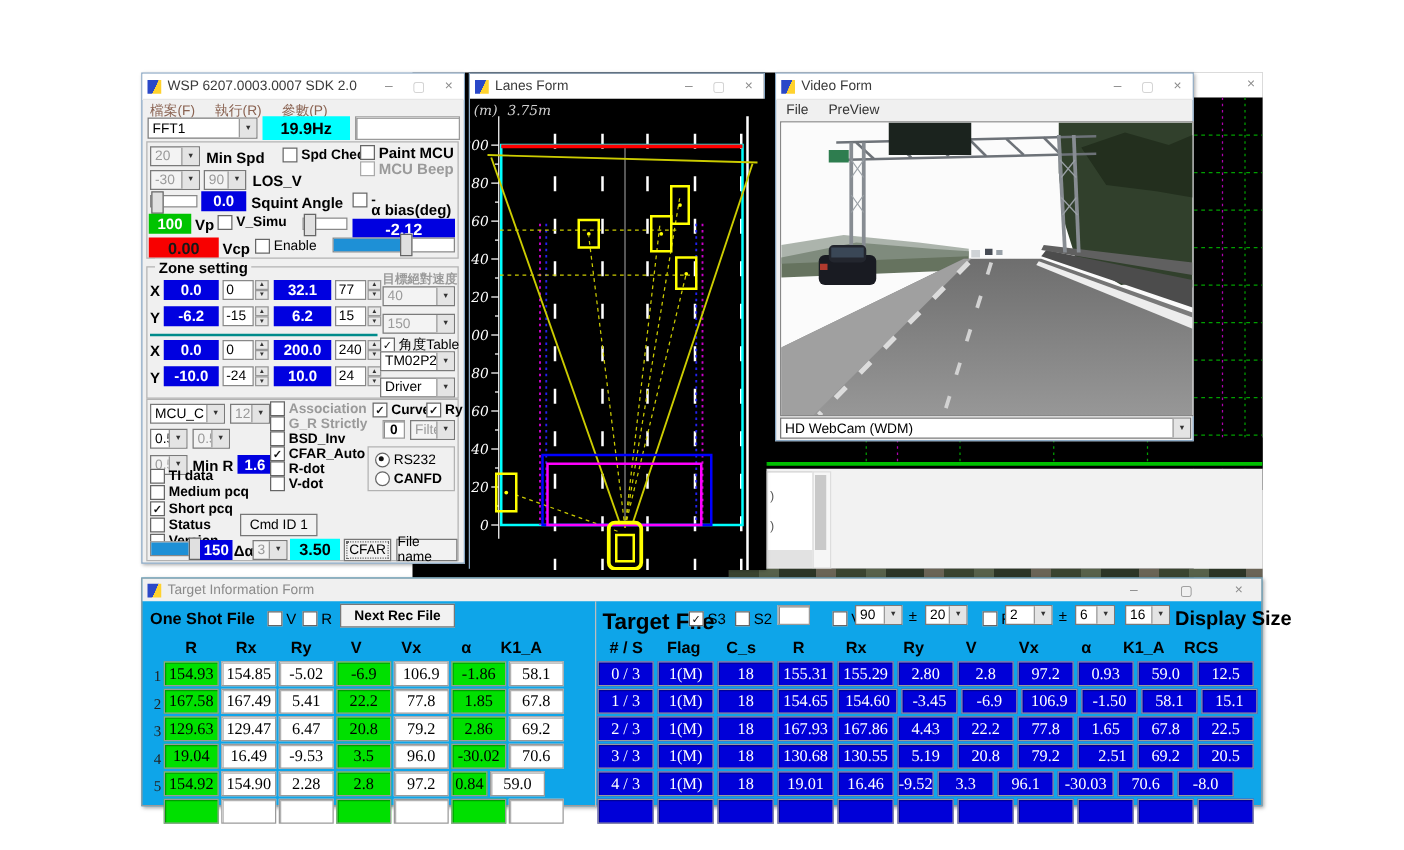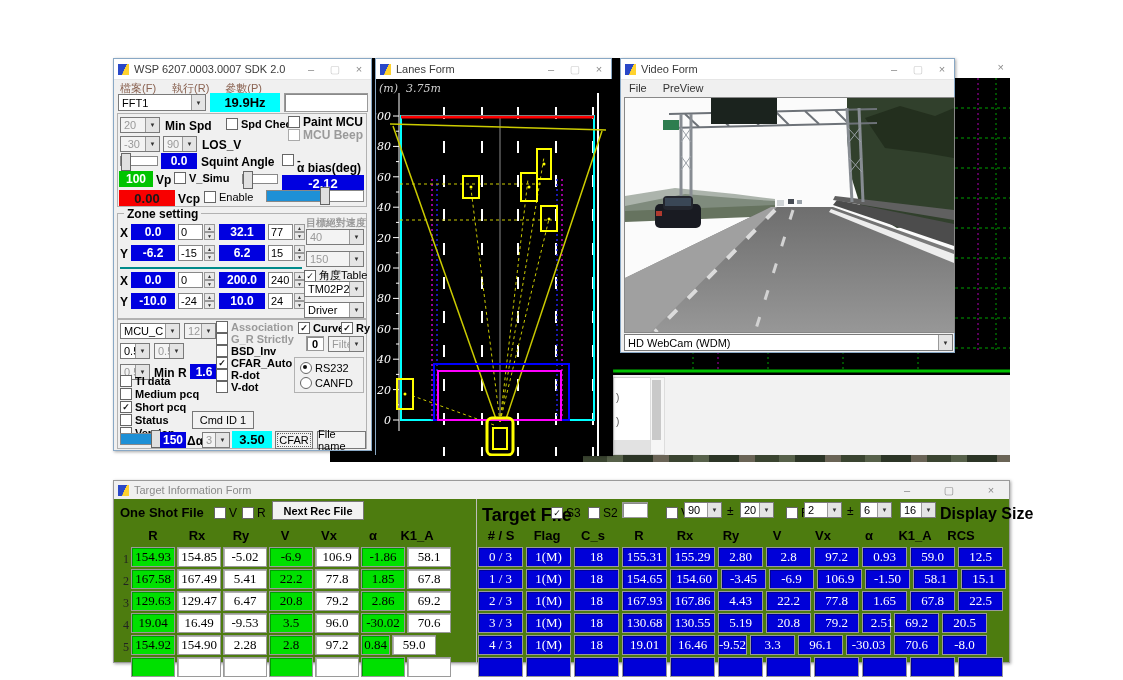--- a/index.html
+++ b/index.html
@@ -344,21 +344,21 @@
     <div class="abs sunk" style="left:192px;top:277px;width:18px;height:15px;font-size:11px;font-weight:bold;text-align:center;line-height:14px"><span>0</span></div>
     <div class="cmb dis" style="left:214px;top:277px;width:36px;height:16px">
         <span class="ct">Filter</span>
         <span class="ar">▼</span>
       </div>
     <div class="grp" style="left:180px;top:298px;width:70px;height:36px"></div>
     <span class="cbx" style="left:186px;top:303px;font-weight:normal">
         <span class="rad on"></span>
         <span>RS232</span>
       </span>
-    <span class="cbx" style="left:186px;top:318px;font-weight:normal">
+    <span class="cbx" style="left:186px;top:318px;font-weight:bold">
         <span class="rad"></span>
         <span>CANFD</span>
       </span>
     <div class="cklist" id="side-checks" style="left:6px;top:316px;gap:2px">
         <div class="cbrow">
           <div class="bx"></div>
           <div>TI data</div>
         </div>
         <div class="cbrow">
           <div class="bx"></div>
@@ -575,21 +575,21 @@
       <rect x="152" y="102" width="7" height="6" fill="#cfd3d6"></rect>
       <rect x="163" y="101" width="6" height="5" fill="#474c55"></rect>
       <rect x="172" y="102" width="5" height="4" fill="#99a1a8"></rect>
     </svg>
     <div class="cmb" style="left:3px;top:275px;width:329px;height:17px">
         <span class="ct">HD WebCam (WDM)</span>
         <span class="ar">▼</span>
       </div>
   </div>
 
-  <div class="win" style="left:113px;top:480px;width:897px;height:183px;background:#4d7c0f;border-color:#9a9a9a">
+  <div class="win" style="left:113px;top:462px;width:897px;height:183px;background:#0ea5e9;border-color:#9a9a9a">
     <div class="tb" style="height:18px;background:#f0f0f0;border-bottom:none;color:#8a8a8a">
       <span class="tic"></span>
       <span class="tt">Target Information Form</span>
       <span class="wbtns" style="margin-right:6px">
         <span class="wb" style="margin-right:18px">–</span>
         <span class="wb" style="margin-right:18px">▢</span>
         <span class="wb">×</span>
       </span>
     </div>
 
@@ -775,21 +775,21 @@
         </div>
         <div class="trow">
           <div class="td b" style="width: 45px;">3 / 3</div>
           <div class="td b" style="width: 45px;">1(M)</div>
           <div class="td b" style="width: 45px;">18</div>
           <div class="td b" style="width: 45px;">130.68</div>
           <div class="td b" style="width: 45px;">130.55</div>
           <div class="td b" style="width: 45px;">5.19</div>
           <div class="td b" style="width: 45px;">20.8</div>
           <div class="td b" style="width: 45px;">79.2</div>
-          <div class="td b" style="width: 29px; padding-left: 11px;">2.51</div>
+          <div class="td b" style="width: 45px; padding-left: 11px;">2.51</div>
           <div class="td b" style="width: 45px;">69.2</div>
           <div class="td b" style="width: 45px;">20.5</div>
         </div>
         <div class="trow">
           <div class="td b" style="width: 45px;">4 / 3</div>
           <div class="td b" style="width: 45px;">1(M)</div>
           <div class="td b" style="width: 45px;">18</div>
           <div class="td b" style="width: 45px;">19.01</div>
           <div class="td b" style="width: 45px;">16.46</div>
           <div class="td b" style="width: 29px;">-9.52</div>

